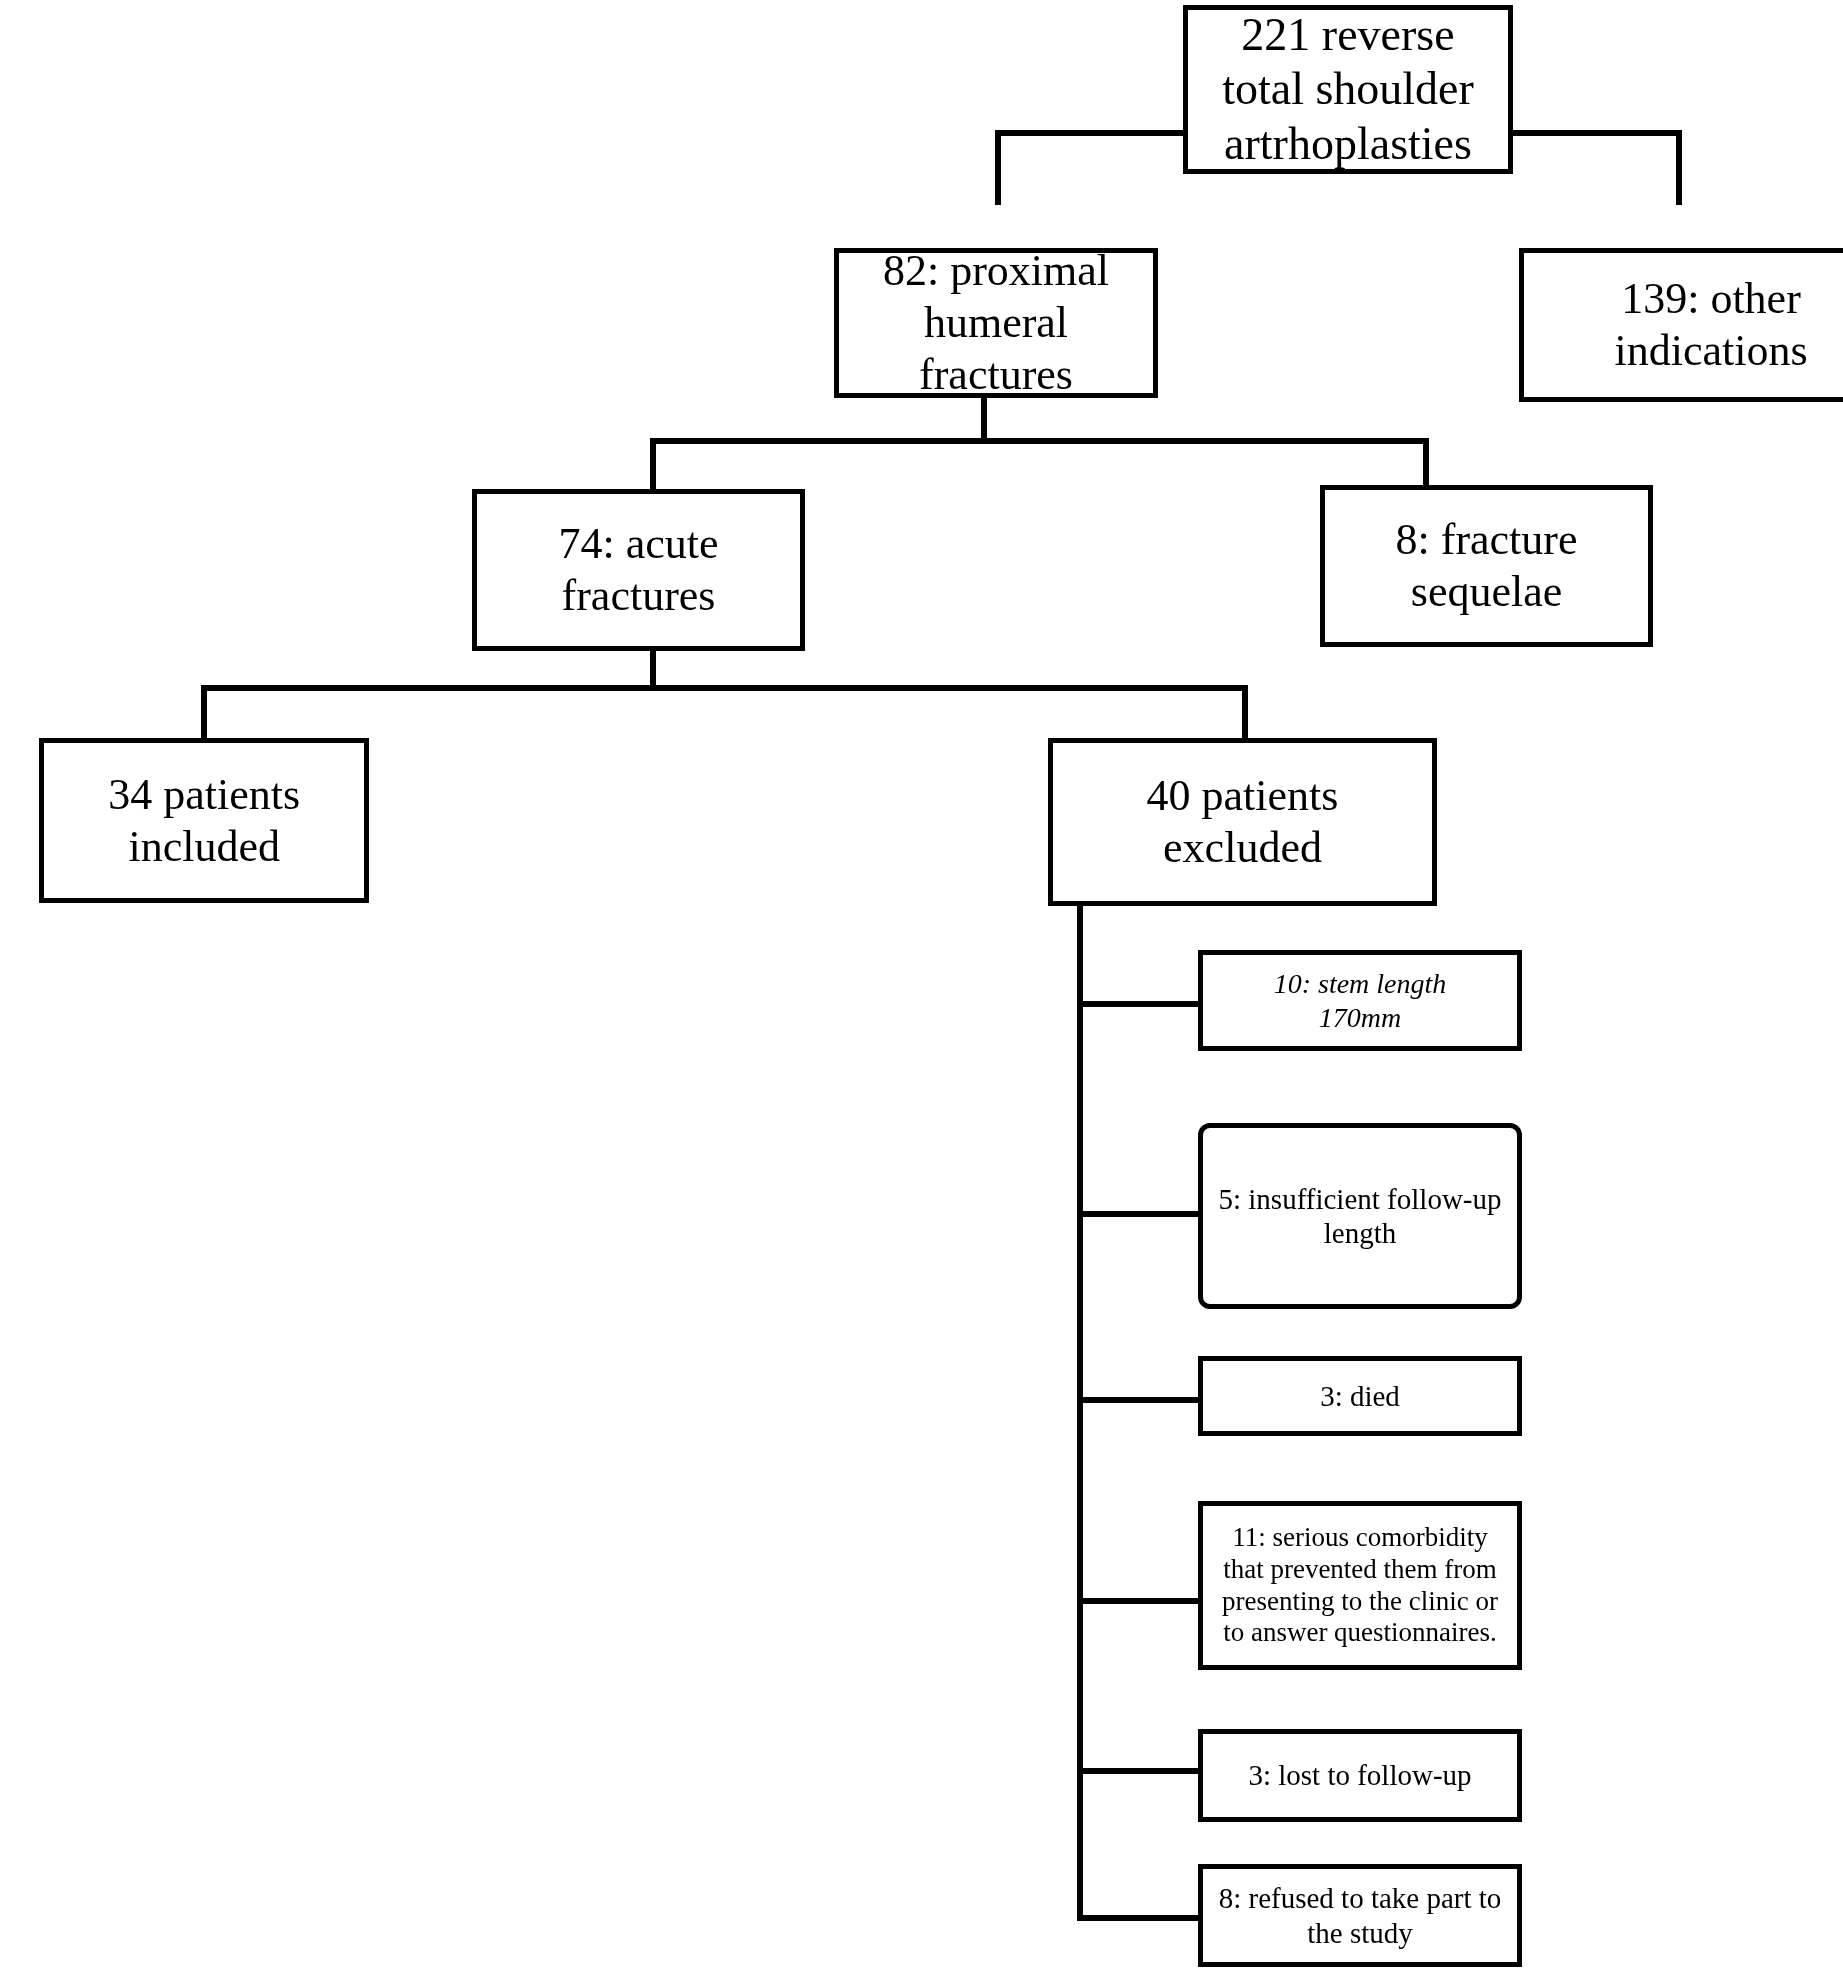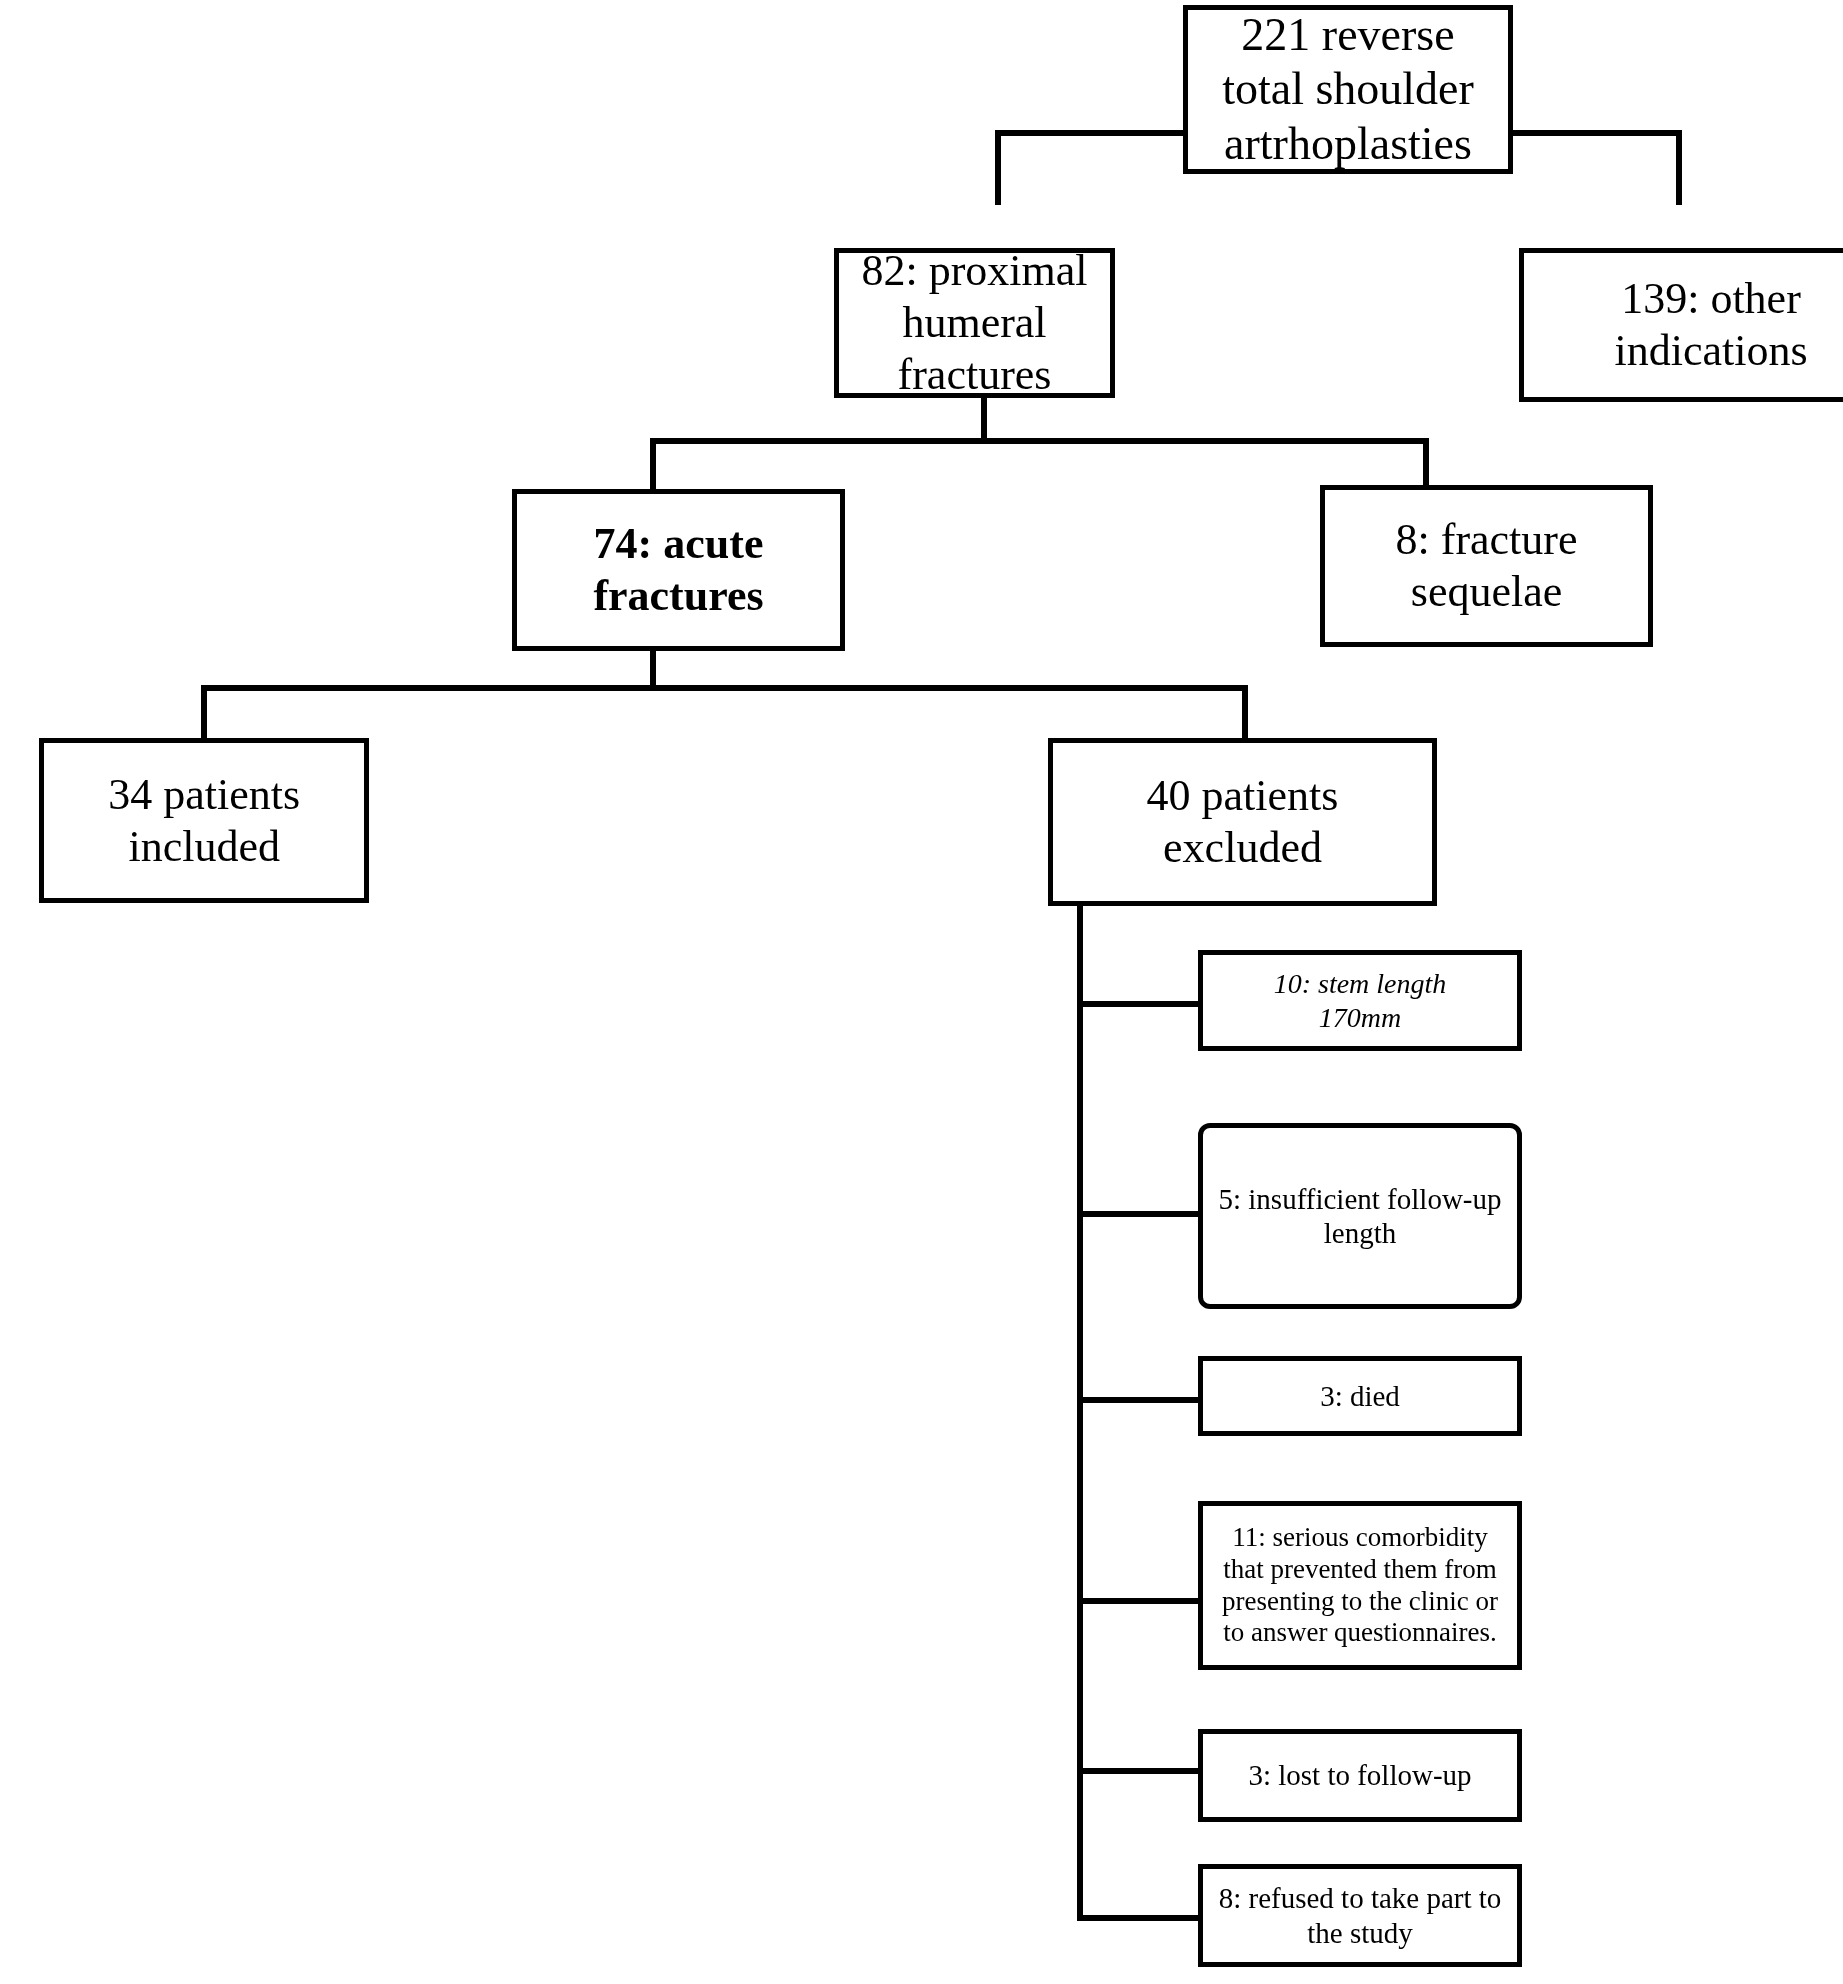--- a/index.html
+++ b/index.html
@@ -84,37 +84,37 @@
     <span class="label">221 reverse
 total shoulder
 artrhoplasties</span>
   </div>
 
   <div class="conn vline" id="c1-stem"></div>
   <div class="conn hline" id="c1-bar"></div>
   <div class="conn vline" id="c1-drop-l"></div>
   <div class="conn vline" id="c1-drop-r"></div>
 
-  <div class="node fs-lg" id="n-phf" style="left:806px; top:248px; width:281px; height:150px;">
+  <div class="node fs-lg" id="n-phf" style="left:806px; top:248px; width:324px; height:150px;">
     <span class="label">82: proximal
 humeral
 fractures</span>
   </div>
 
   <div class="node fs-lg" id="n-other" style="left:1491px; top:248px; width:384px; height:154px;">
     <span class="label">139: other
 indications</span>
   </div>
 
   <div class="conn vline" id="c2-stem"></div>
   <div class="conn hline" id="c2-bar"></div>
   <div class="conn vline" id="c2-drop-l"></div>
   <div class="conn vline" id="c2-drop-r"></div>
 
-  <div class="node fs-lg" id="n-acute" style="left:484px; top:489px; width:333px; height:162px;font-weight:bold;">
+  <div class="node fs-lg" id="n-acute" style="left:444px; top:489px; width:333px; height:162px;">
     <span class="label">74: acute
 fractures</span>
   </div>
 
   <div class="node fs-lg" id="n-sequelae" style="left:1292px; top:485px; width:333px; height:162px;">
     <span class="label">8: fracture
 sequelae</span>
   </div>
 
   <div class="conn vline" id="c3-stem"></div>

